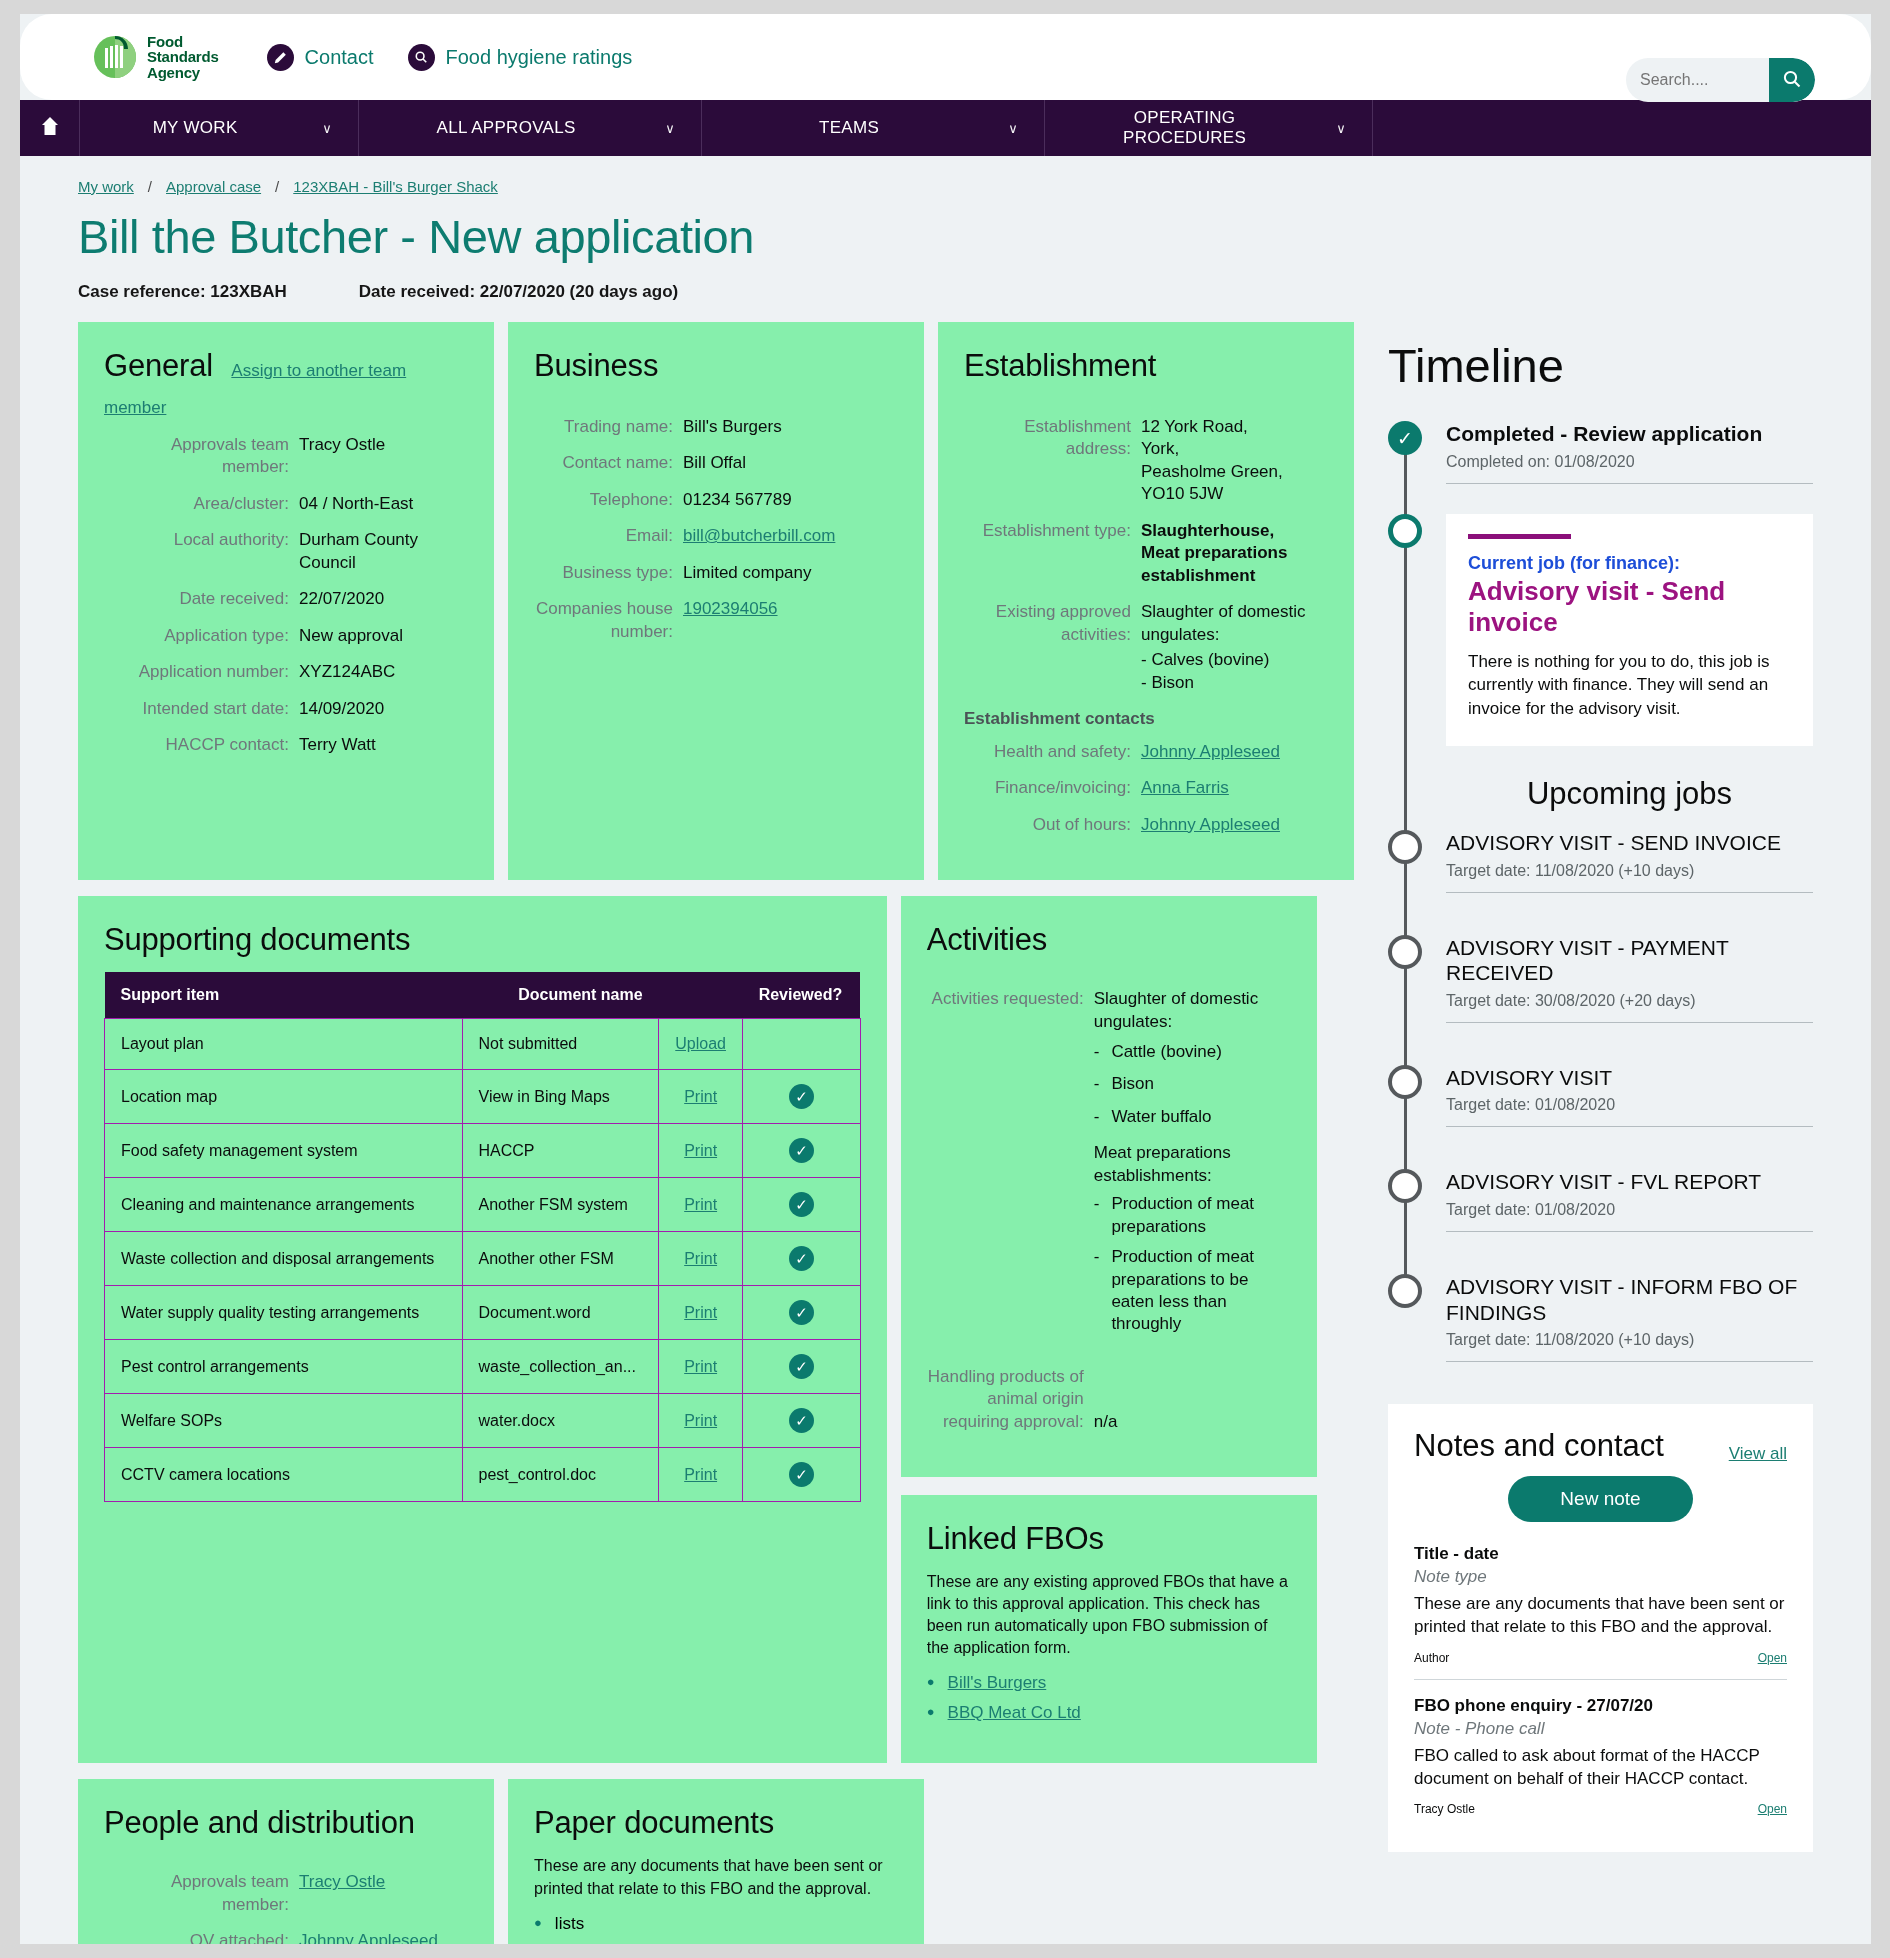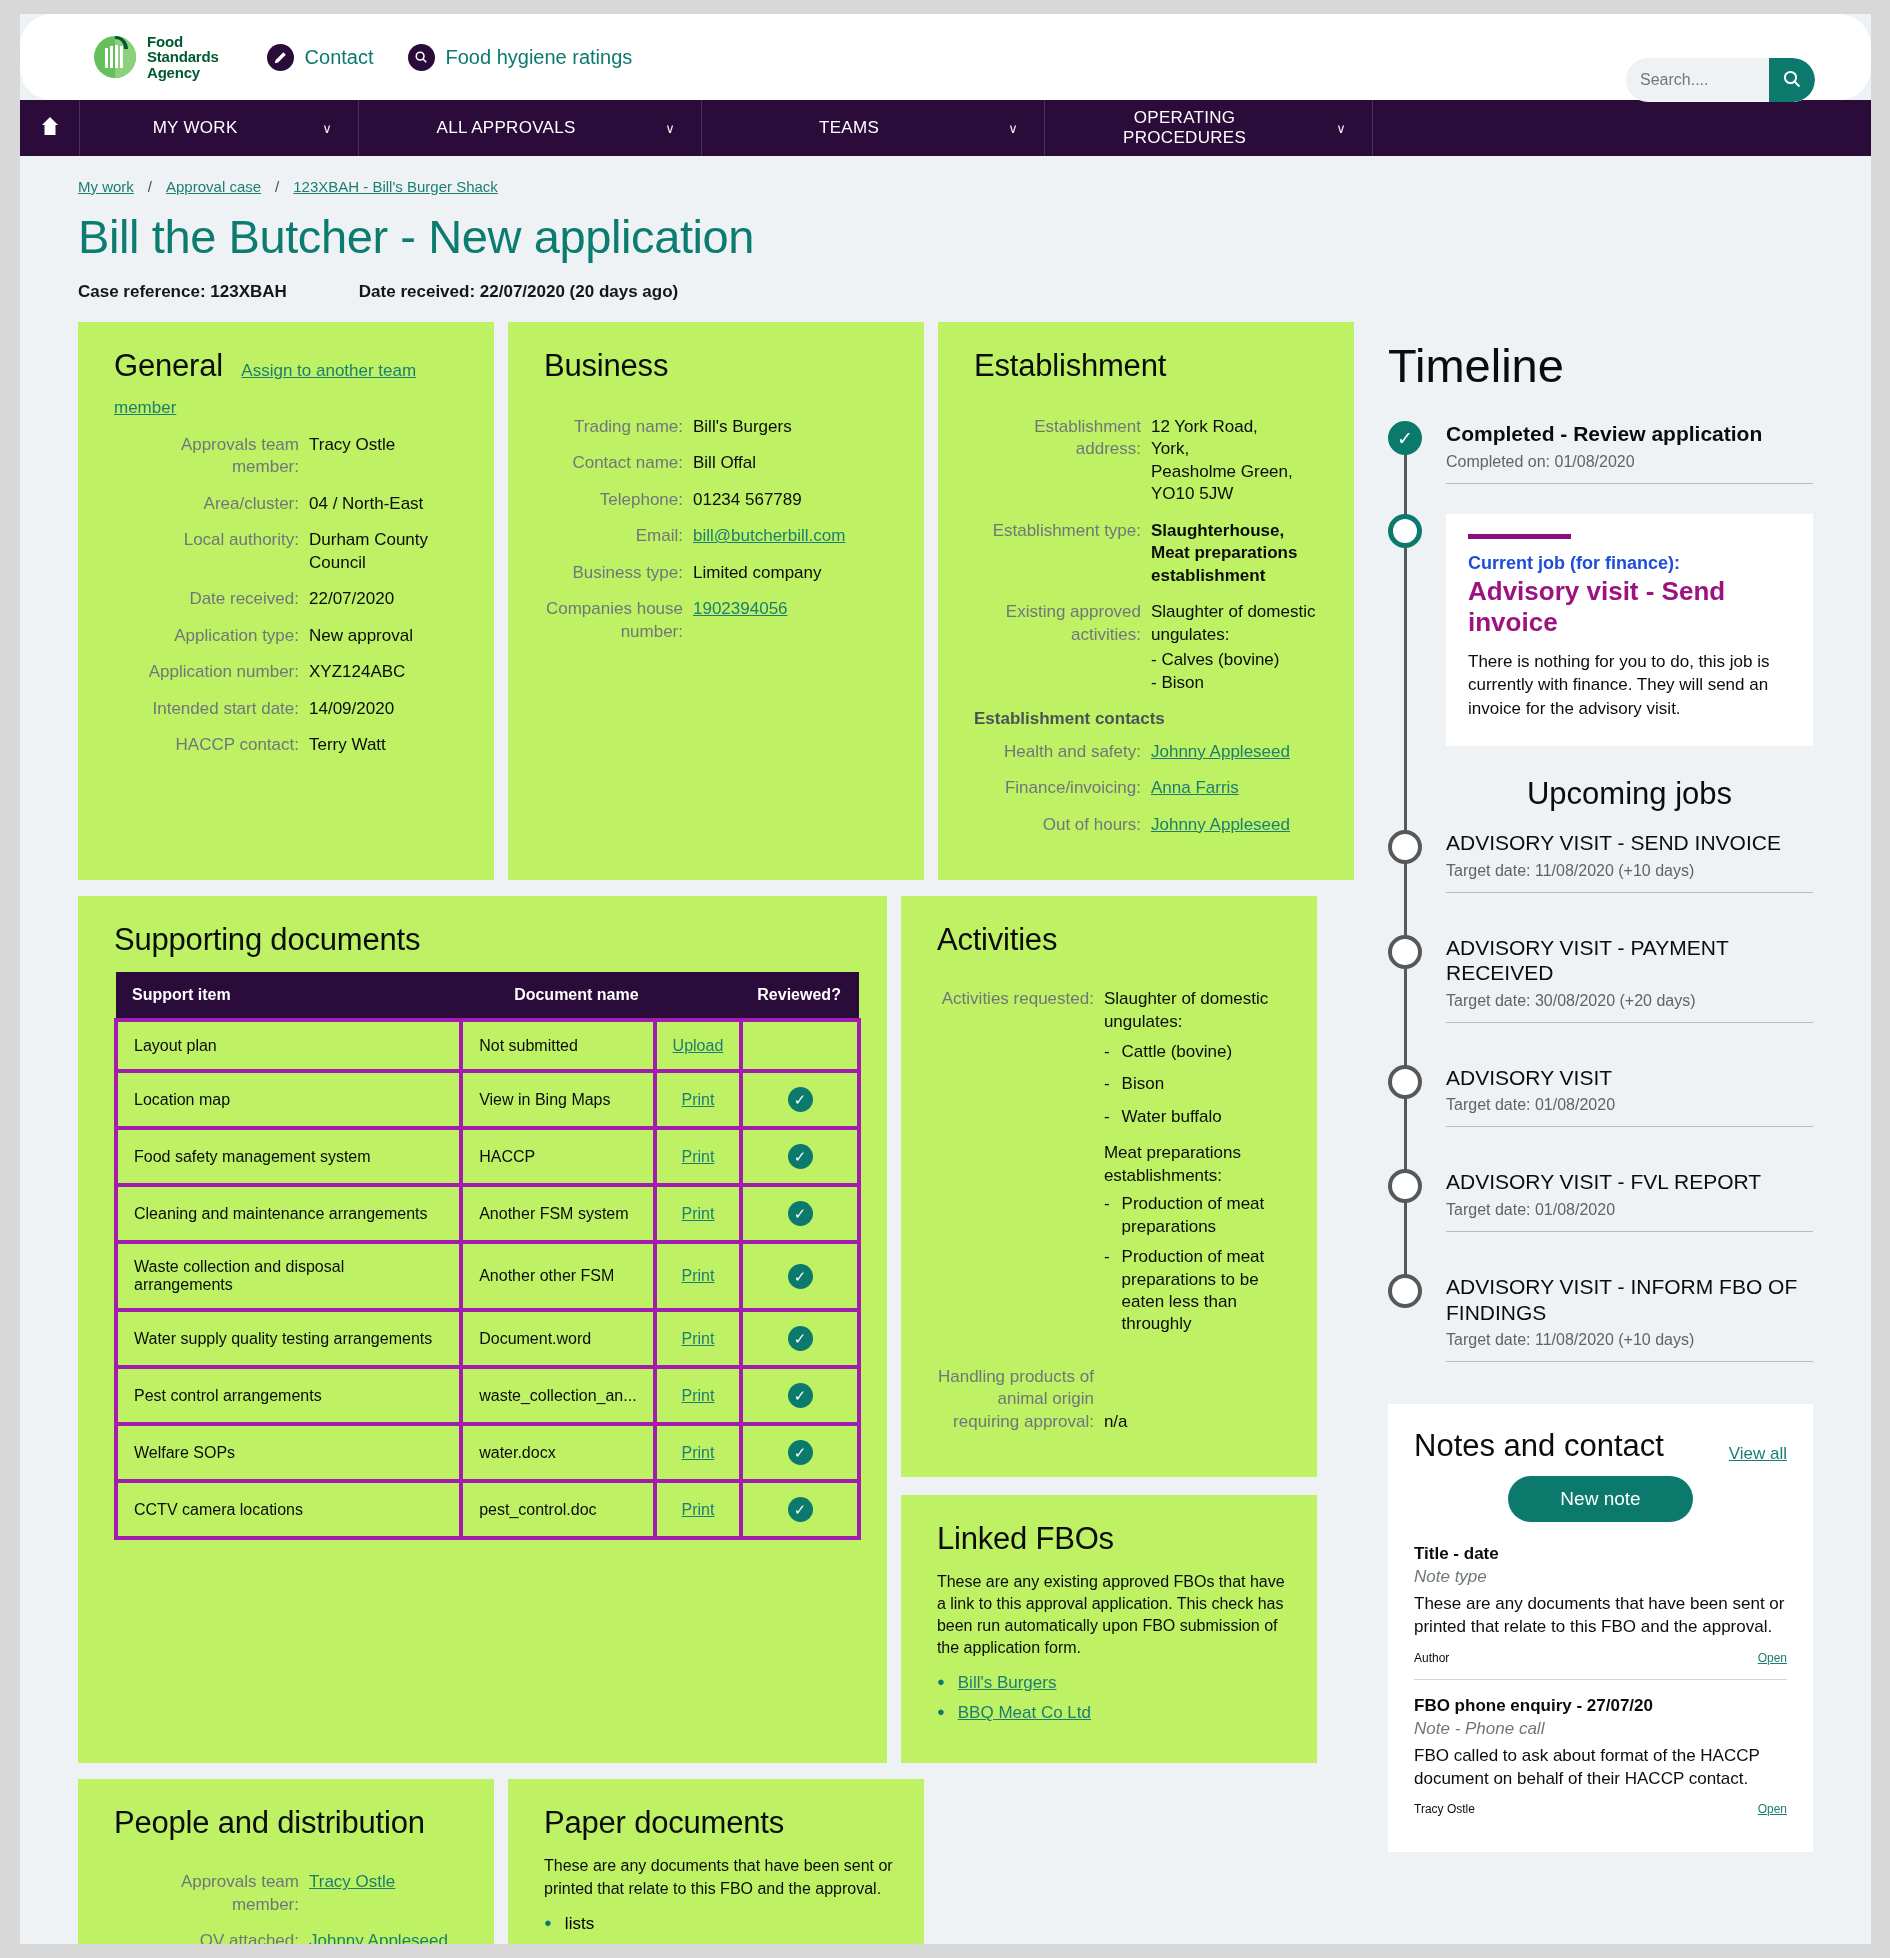--- a/index.html
+++ b/index.html
@@ -79,21 +79,21 @@
     margin: 14px 0 0 14px; letter-spacing: -0.4px;
   }
   .metaline { display: flex; gap: 72px; margin: 18px 0 0 14px; font-size: 17px; font-weight: bold; color: #161616; }
 
   
   .cols { display: flex; gap: 26px; padding: 20px 14px 0 14px; }
   .leftcol { width: 1284px; }
   .rightcol { width: 428px; }
 
   .row { display: flex; gap: 14px; }
-  .card { background: #bef264; padding: 26px 26px 30px 36px; }
+  .card { background: #86efac; padding: 26px 26px 30px 26px; }
   .card h2 { font-size: 31px; font-weight: 400; color: #0b0c0c; margin-bottom: 14px; letter-spacing: -0.2px; }
   .card h2.inline { display: inline-block; }
 
   .kv { display: flex; margin-bottom: 14px; font-size: 17px; line-height: 1.32; }
   .kv .k { color: #6f777b; text-align: right; padding-right: 10px; flex: none; }
   .kv .v { color: #0b0c0c; }
   .kv .v.b { font-weight: bold; }
   a.lnk { color: #1c7e72; text-decoration: underline; }
 
   
@@ -113,21 +113,21 @@
   
   .c-docs { width: 846px; margin-top: 16px; }
   table.docs { width: 100%; border-collapse: collapse; margin-top: 10px; }
   table.docs thead th {
     background: #2b0b3a; color: #fff; font-size: 16px; font-weight: bold;
     padding: 14px 16px; text-align: left;
   }
   table.docs thead th.c { text-align: right; }
   table.docs thead th.r { text-align: right; padding-right: 18px;}
   table.docs td {
-    border: 4px solid #a21caf; padding: 14px 16px; font-size: 16px; color: #0b0c0c;
+    border: 1px solid #a21caf; padding: 14px 16px; font-size: 16px; color: #0b0c0c;
     height: 51px; vertical-align: middle;
   }
   table.docs td.act { text-align: center; width: 84px; }
   table.docs td.rev { text-align: center; width: 82px; }
   .tick {
     width: 25px; height: 25px; border-radius: 50%; background: #0b7a6d;
     display: inline-flex; align-items: center; justify-content: center;
     color: #fff; font-size: 15px; line-height: 1;
   }
 

